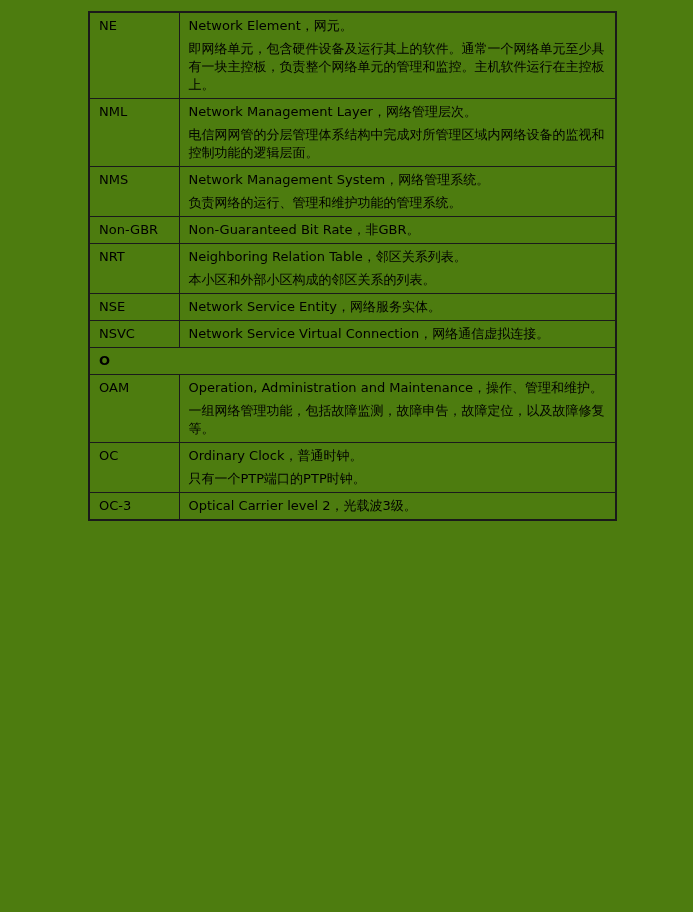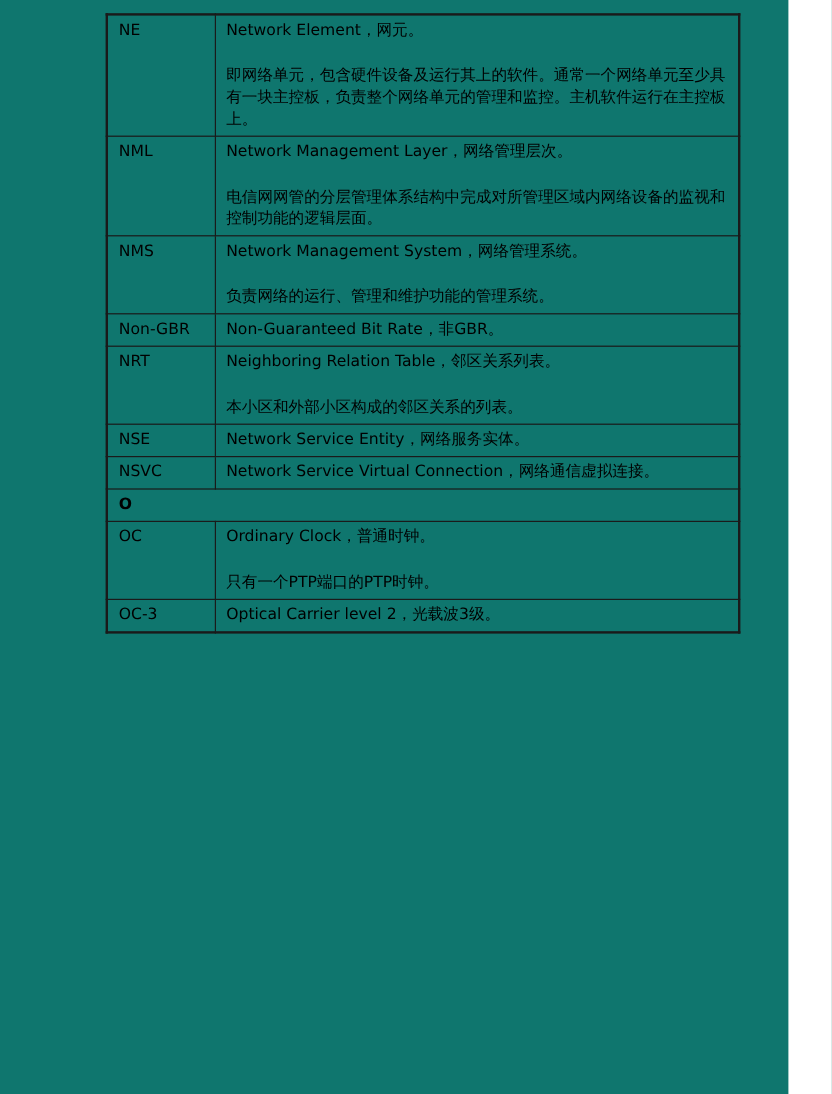--- a/index.html
+++ b/index.html
@@ -8,25 +8,24 @@
     background: #ffffff;
   }
   body {
     width: 693px;
     height: 912px;
     font-family: "DejaVu Sans", "Liberation Sans", sans-serif;
     color: #000000;
   }
   .page {
     position: relative;
-    width: 635px;
+    width: 693px;
     height: 912px;
-    background: #0f766e;
+    background: #4d7c0f;
     overflow: hidden;
-    padding-left: 22px;
   }
   table.glossary {
     position: absolute;
     left: 88px;
     top: 11px;
     width: 529px;
     border-collapse: collapse;
     table-layout: fixed;
     border: 2px solid #1a1a1a;
   }
@@ -40,21 +39,21 @@
     word-break: break-word;
   }
   col.term-col { width: 90px; }
   td.term-cell {
     font-weight: normal;
   }
   td.def-cell p {
     margin: 0;
   }
   td.def-cell p + p {
-    margin-top: 20px;
+    margin-top: 5px;
   }
   td.section-cell {
     font-weight: bold;
   }
 </style>
 </head>
 <body>
 
 <div class="page">
   <table class="glossary">
@@ -106,20 +105,27 @@
         <tr>
           <td class="term-cell">NSVC</td>
           <td class="def-cell">
             <p>Network Service Virtual Connection，网络通信虚拟连接。</p>
           </td>
         </tr>
         <tr>
           <td class="section-cell" colspan="2">O</td>
         </tr>
         <tr>
+          <td class="term-cell">OAM</td>
+          <td class="def-cell">
+            <p>Operation, Administration and Maintenance，操作、管理和维护。</p>
+            <p>一组网络管理功能，包括故障监测，故障申告，故障定位，以及故障修复等。</p>
+          </td>
+        </tr>
+        <tr>
           <td class="term-cell">OC</td>
           <td class="def-cell">
             <p>Ordinary Clock，普通时钟。</p>
             <p>只有一个PTP端口的PTP时钟。</p>
           </td>
         </tr>
         <tr>
           <td class="term-cell">OC-3</td>
           <td class="def-cell">
             <p>Optical Carrier level 2，光载波3级。</p>

